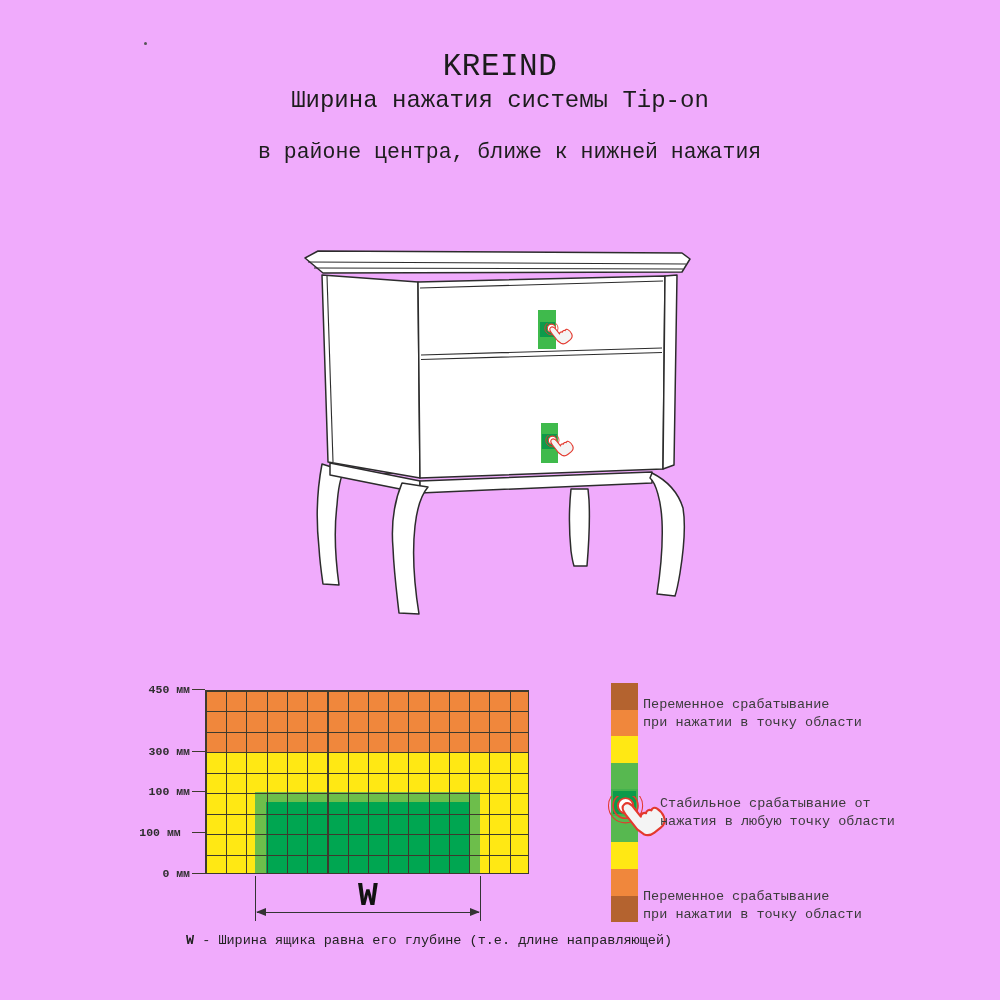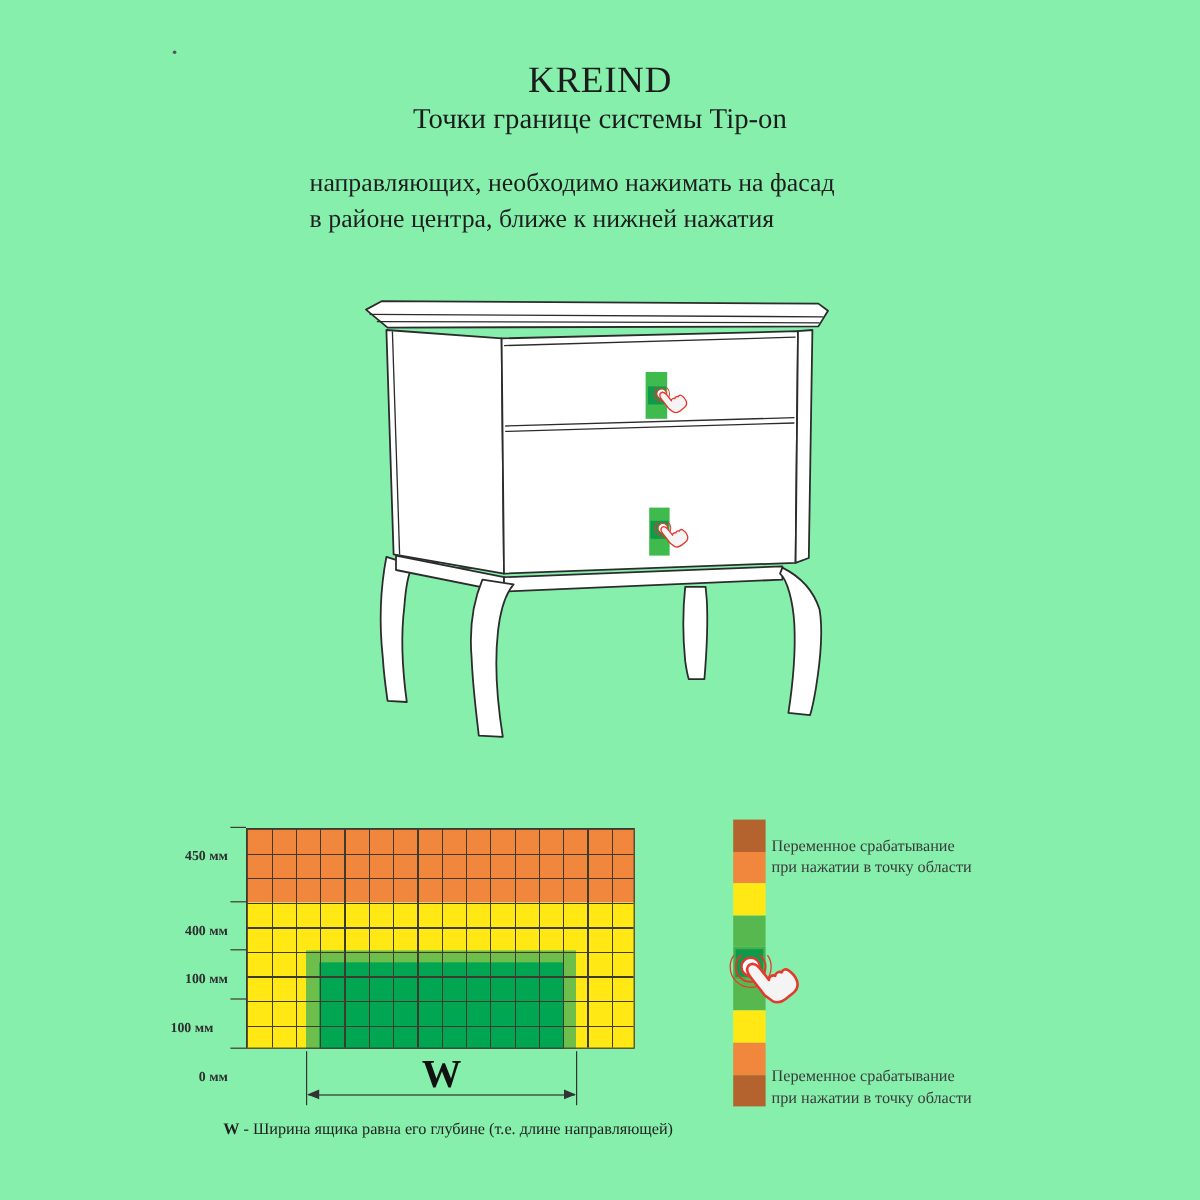--- a/index.html
+++ b/index.html
@@ -1,18 +1,18 @@
 <!DOCTYPE html>
 <html><head>
 <meta charset="utf-8">
 <style>
   * { margin:0; padding:0; box-sizing:border-box; }
   html,body { background:#fff; }
-  .page { position:relative; width:1000px; height:1000px; background:#86efac;
-          font-family:Liberation Serif, serif; overflow:hidden; }
+  .page { position:relative; width:1000px; height:1000px; background:#f0abfc;
+          font-family:Liberation Mono, monospace; overflow:hidden; }
 
   .speck { position:absolute; left:144px; top:42px; width:3px; height:3px;
            background:#555; border-radius:50%; }
 
   .brand    { position:absolute; top:49px; left:0; right:0; text-align:center;
               font-size:31px; font-weight:400; letter-spacing:0.5px; color:#1c1c1c; }
   .subtitle { position:absolute; top:87px; left:0; right:0; text-align:center;
               font-size:24px; color:#1c1c1c; }
   .intro    { position:absolute; left:258px; top:138px; font-size:21.5px;
               line-height:29.5px; color:#1e1e1e; }
@@ -30,21 +30,21 @@
   .zone-orange    { left:0; top:0; width:324px; height:61.5px; }
   .zone-yellow    { left:0; top:61.5px; width:324px; height:122.5px; }
   .zone-green-brd { left:50px; top:102px; width:225px; height:82px; }
   .zone-green     { left:61px; top:112px; width:204px; height:72px; }
   .grid-overlay { position:absolute; inset:0; border:1px solid #3E3A2E;
       background:
         repeating-linear-gradient(to right,  #3E3A2E 0, #3E3A2E 1px, transparent 1px, transparent 20.25px),
         repeating-linear-gradient(to bottom, #3E3A2E 0, #3E3A2E 1px, transparent 1px, transparent 20.45px); }
 
   .tick-label { position:absolute; left:130px; width:60px; text-align:right;
-                font-size:11.5px; font-weight:700; color:#2e2e2e; line-height:12px;margin-top:24px; }
+                font-size:11.5px; font-weight:700; color:#2e2e2e; line-height:12px; }
   .tick-dash  { position:absolute; left:192px; width:13px; height:1px; background:#3E3A2E; }
 
   .w-line  { position:absolute; width:1px; height:45px; top:876px; background:#333; }
   .w-body  { position:absolute; left:257px; top:912px; width:222px; height:1px; background:#333; }
   .w-head  { position:absolute; top:908px; width:0; height:0;
              border-top:4.5px solid transparent; border-bottom:4.5px solid transparent; }
   .w-head-l { left:256px; border-right:10px solid #333; }
   .w-head-r { left:470px; border-left:10px solid #333; }
   .w-label { position:absolute; left:337px; top:878px; width:62px; text-align:center;
              font-size:33px; font-weight:700; color:#111; }
@@ -63,24 +63,23 @@
   .ll-3 { left:643px; top:888px; }
 </style>
 </head>
 <body>
 
 <div class="page">
 
   <div class="speck"></div>
 
   <div class="brand">KREIND</div>
-  <div class="subtitle">Точки границе системы Tip-on</div>
+  <div class="subtitle">Ширина нажатия системы Tip-on</div>
 
   <div class="intro">
-    <span>направляющих, необходимо нажимать на фасад</span>
     <span>в районе центра, ближе к нижней нажатия</span>
   </div>
 
   <svg width="0" height="0" style="position:absolute">
     <defs>
       <g id="tap-hand">
         <circle cx="11" cy="5.5" r="7" fill="none" stroke="#E3392E" stroke-width="0.9"></circle>
         <circle cx="11" cy="5.5" r="4.3" fill="#ffffff" stroke="#E3392E" stroke-width="1.1"></circle>
         <g transform="rotate(-38 11 5.5)">
           <path d="M 8,20 L 8,9.6 C 8,6.2 8.8,4.4 11,4.4 C 13.2,4.4 14,6.2 14,9.6 L 14,15.6
@@ -133,21 +132,21 @@
 
   <div class="grid-area">
     <div class="zone zone-orange" style="background: rgb(240, 135, 60);"></div>
     <div class="zone zone-yellow" style="background: rgb(255, 232, 20);"></div>
     <div class="zone zone-green-brd" style="background: rgb(109, 190, 75);"></div>
     <div class="zone zone-green" style="background: rgb(0, 166, 81);"></div>
     <div class="grid-overlay"></div>
   </div>
 
   <div class="tick-label" style="top:684px;">450 мм</div>
-  <div class="tick-label" style="top:745.5px;">400 мм</div>
+  <div class="tick-label" style="top:745.5px;">300 мм</div>
   <div class="tick-label" style="top:786px;">100 мм</div>
   <div class="tick-label" style="top:826.5px;text-align:center;">100 мм</div>
   <div class="tick-label" style="top:868px;">0 мм</div>
 
   <div class="tick-dash" style="top:689px;"></div>
   <div class="tick-dash" style="top:751px;"></div>
   <div class="tick-dash" style="top:791px;"></div>
   <div class="tick-dash" style="top:832px;"></div>
   <div class="tick-dash" style="top:873px;"></div>
 
@@ -176,18 +175,22 @@
   <div class="legend-sq" style="background: rgb(13, 154, 74);"></div>
   <svg class="hand-svg" style="position:absolute; left:606px; top:796px;" width="64" height="64" viewBox="0 0 36 36">
     <circle cx="11" cy="5.5" r="9.6" fill="none" stroke="#E3392E" stroke-width="0.6"></circle>
     <use href="#tap-hand"></use>
   </svg>
 
   <div class="legend-label ll-1">
     <span>Переменное срабатывание</span>
     <span>при нажатии в точку области</span>
   </div>
+  <div class="legend-label ll-2">
+    <span>Стабильное срабатывание от</span>
+    <span>нажатия в любую точку области</span>
+  </div>
   <div class="legend-label ll-3">
     <span>Переменное срабатывание</span>
     <span>при нажатии в точку области</span>
   </div>
 
 </div>
 
 </body></html>

